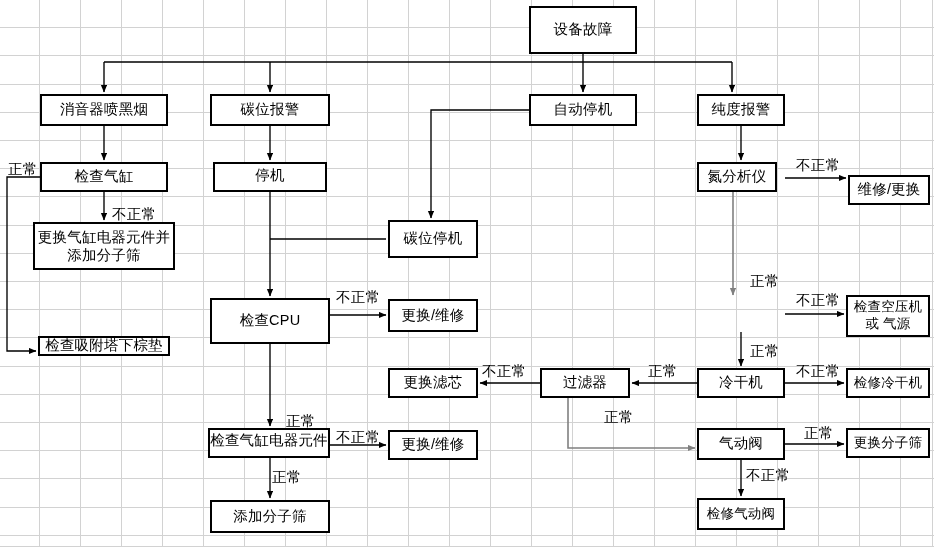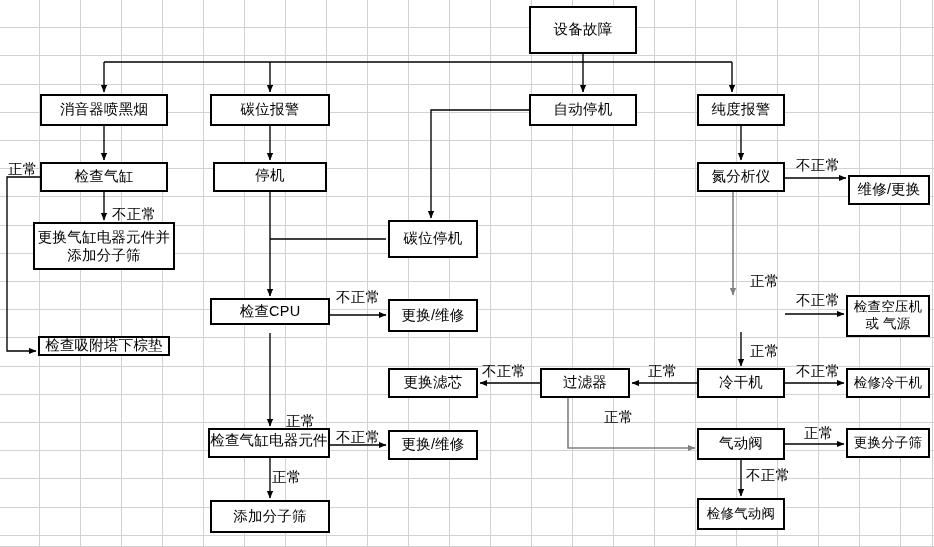--- a/index.html
+++ b/index.html
@@ -140,33 +140,33 @@
     </div>
   <div class="node" style="left:697px;top:94px;width:88px;height:32px;">
       <span>纯度报警</span>
     </div>
   <div class="node" style="left:40px;top:162px;width:128px;height:30px;">
       <span>检查气缸</span>
     </div>
   <div class="node" style="left:213px;top:162px;width:114px;height:30px;font-family:Liberation Mono, monospace;">
       <span>停机</span>
     </div>
-  <div class="node" style="left:697px;top:162px;width:88px;height:30px;text-align:center;">
+  <div class="node" style="left:697px;top:162px;width:80px;height:30px;text-align:center;">
       <span>氮分析仪</span>
     </div>
   <div class="node" style="left:848px;top:175px;width:82px;height:30px;">
       <span>维修/更换</span>
     </div>
   <div class="node two-line" style="left:33px;top:222px;width:142px;height:48px;">
       <span>更换气缸电器元件并添加分子筛</span>
     </div>
   <div class="node" style="left:388px;top:220px;width:90px;height:38px;">
       <span>碳位停机</span>
     </div>
-  <div class="node" style="left:210px;top:298px;width:120px;height:27px;">
+  <div class="node" style="left:210px;top:298px;width:120px;height:46px;">
       <span>检查CPU</span>
     </div>
   <div class="node" style="left:388px;top:299px;width:90px;height:33px;">
       <span>更换/维修</span>
     </div>
   <div class="node two-line" style="left:846px;top:295px;width:84px;height:42px;font-size:13.5px;">
       <span>检查空压机或 气源</span>
     </div>
   <div class="node" style="left:38px;top:336px;width:132px;height:20px;">
       <span>检查吸附塔下棕垫</span>

